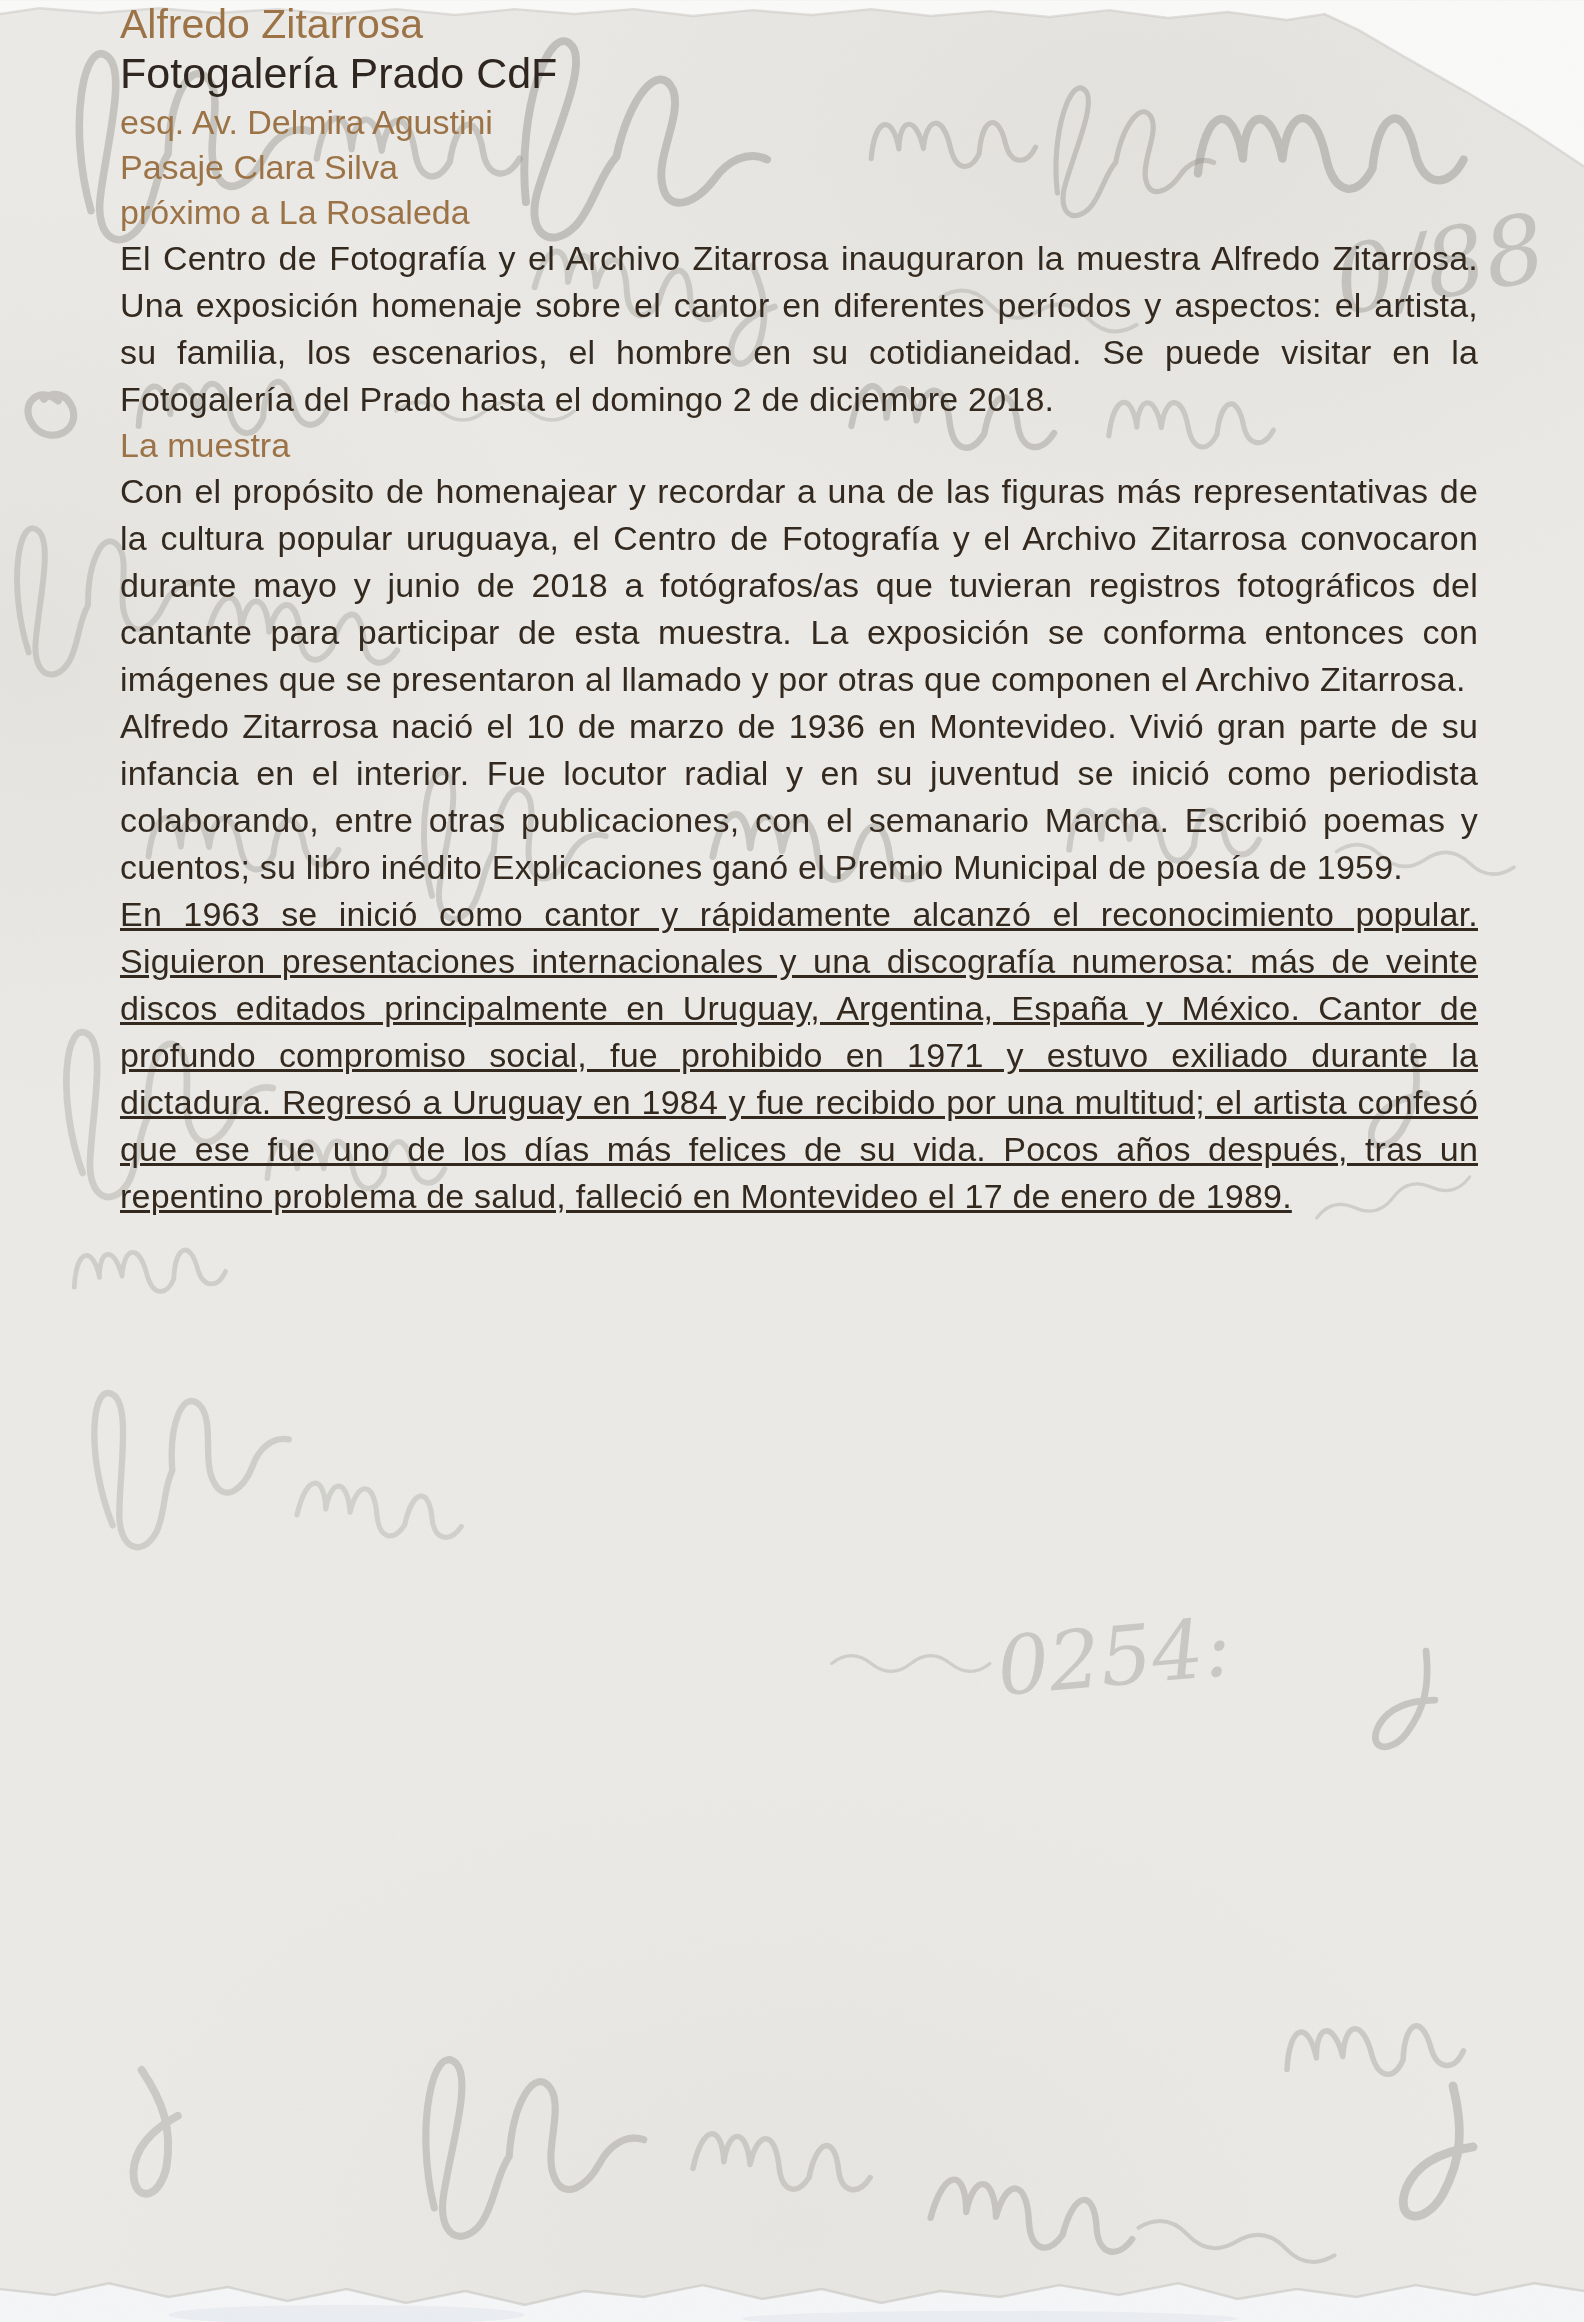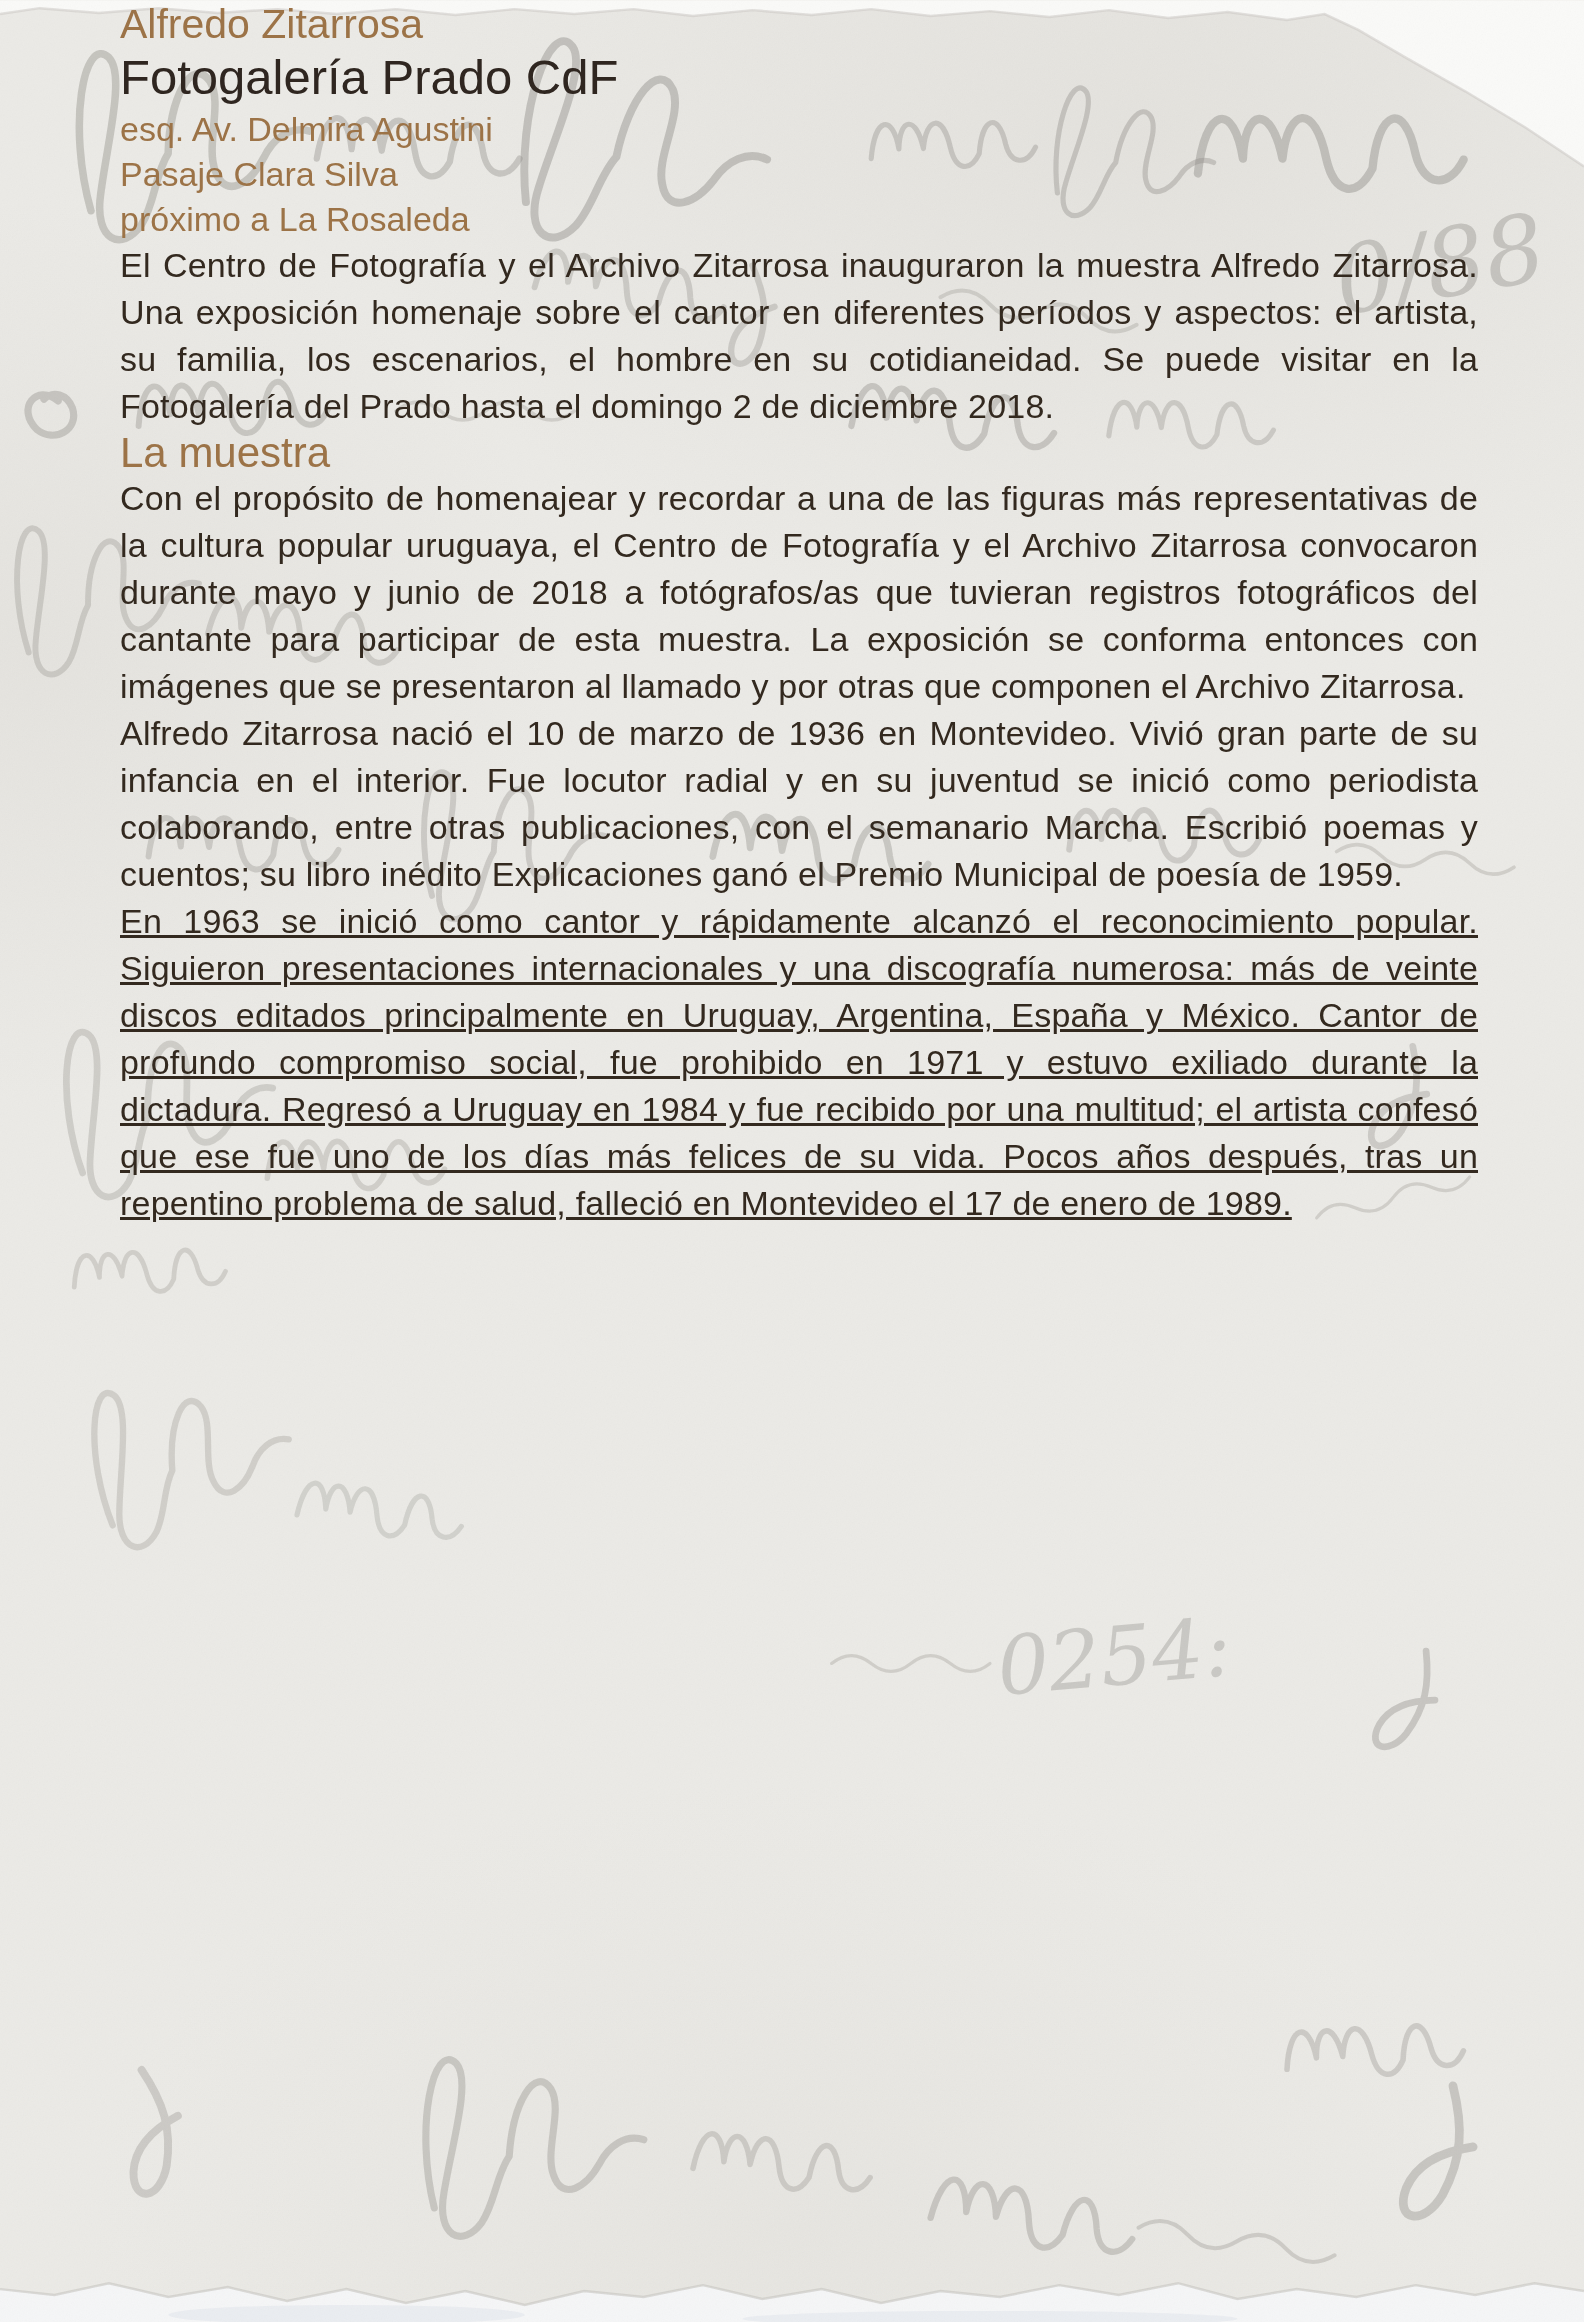--- a/index.html
+++ b/index.html
@@ -36,40 +36,40 @@
     font-size: 41px; line-height: 1.18;
     color: #9c7347;
   }
   .subtitle {
     margin-top: 7px;
     font-size: 34px; line-height: 1.3;
     color: #362c24;
   }
   .venue-name {
     margin-top: 54px;
-    font-size: 49px; line-height: 1.2;
+    font-size: 43px; line-height: 1.2;
     color: #2f2620;
   }
   .venue-address {
     margin-top: 9px;
     font-size: 34px; line-height: 45px;
     color: #9c7347;
   }
   .body-para {
     font-size: 34px; line-height: 47px;
     letter-spacing: 0.2px;
     text-align: justify;
     hyphens: manual;
     -webkit-hyphens: manual;
     color: #33291f;
   }
   .intro { margin-top: 38px; }
   .section-heading {
     margin-top: 86px;
-    font-size: 42px; line-height: 45px;
+    font-size: 34px; line-height: 45px;
     color: #9c7347;
   }
   .section-para { margin-top: 2px; }
   .bio-1 { margin-top: 127px; }
   .bio-2 { margin-top: 135px; text-decoration: underline; }
 
   .hand-digits {
     font-family: "DejaVu Serif", serif;
     font-style: italic;
     fill: #a2a09b;

